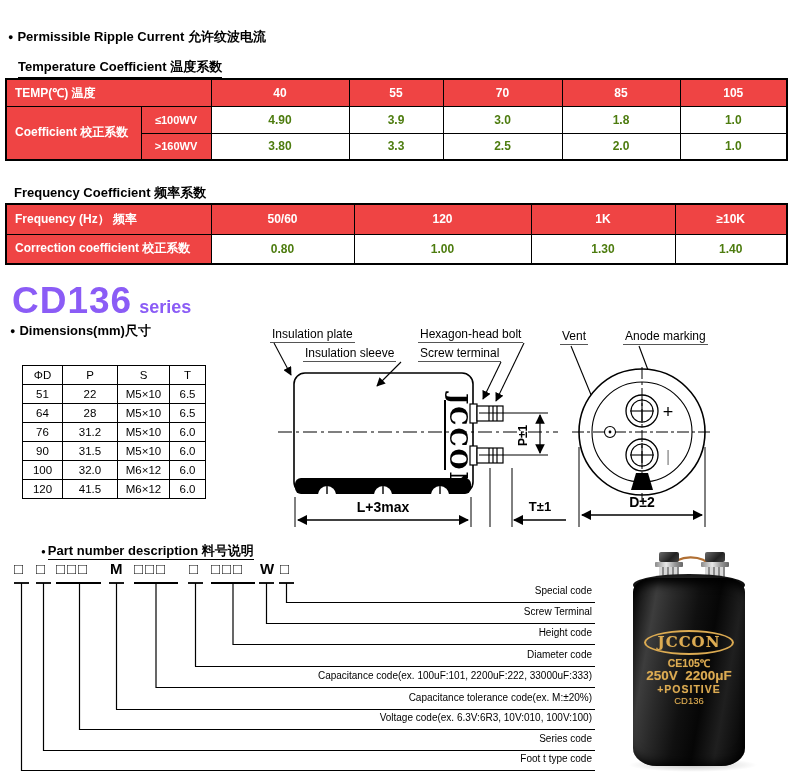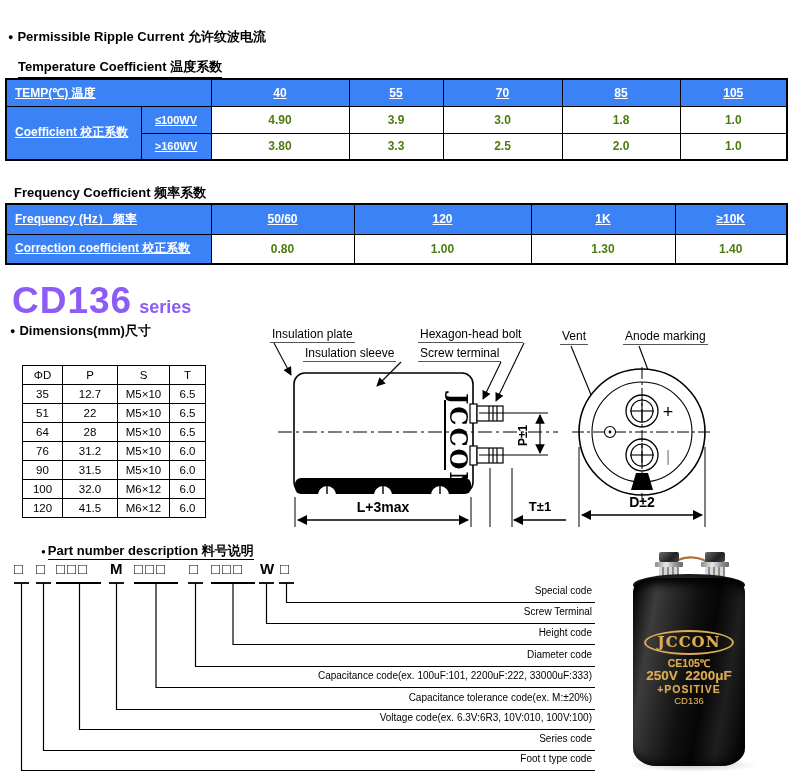--- a/index.html
+++ b/index.html
@@ -8,21 +8,21 @@
   .h1{position:absolute;font-weight:bold;font-size:13px;white-space:nowrap;}
   .h2{position:absolute;font-weight:bold;font-size:13px;white-space:nowrap;
       border-bottom:1.5px solid #000;padding-bottom:1px;}
   .bullet::before{content:"●";font-size:9px;vertical-align:1px;margin-right:4px;}
   .bullet-sm::before{content:"●";font-size:8px;vertical-align:1px;margin-right:2px;}
 
   table.sheet{position:absolute;border-collapse:collapse;table-layout:fixed;
               border:2px solid #000;}
   table.sheet td{border:1.5px solid #000;text-align:center;vertical-align:middle;
                  font-size:12px;padding:0 4px;overflow:hidden;white-space:nowrap;}
-  td.g{background:#3b82f6;color:#fff;font-weight:bold;text-decoration:underline;}
+  td.g{background:#ef4444;color:#fff;font-weight:bold;}
   td.g.lbl{text-align:left;padding-left:8px;}
   td.w{background:#fff;color:#4d7c0f;font-weight:bold;}
 
   #series{position:absolute;left:12px;top:280px;color:#8b5cf6;white-space:nowrap;}
   #series .big{font-size:37px;font-weight:bold;letter-spacing:1px;}
   #series .small{font-size:18px;font-weight:bold;margin-left:7px;}
 
   #diagram{position:absolute;left:0;top:315px;width:790px;height:232px;}
   #dim-table{left:22px;top:50px;width:183px;border:1.5px solid #000;}
   #dim-table td{font-size:11.5px;font-weight:normal;height:18px;padding:0 2px;}
@@ -150,26 +150,20 @@
           <col style="width:36px">
         </colgroup>
       <tbody>
           <tr>
             <td class="hd">ΦD</td>
             <td class="hd">P</td>
             <td class="hd">S</td>
             <td class="hd">T</td>
           </tr>
       <tr>
-            <td>35</td>
-            <td>12.7</td>
-            <td>M5×10</td>
-            <td>6.5</td>
-          </tr>
-      <tr>
             <td>51</td>
             <td>22</td>
             <td>M5×10</td>
             <td>6.5</td>
           </tr>
       <tr>
             <td>64</td>
             <td>28</td>
             <td>M5×10</td>
             <td>6.5</td>

